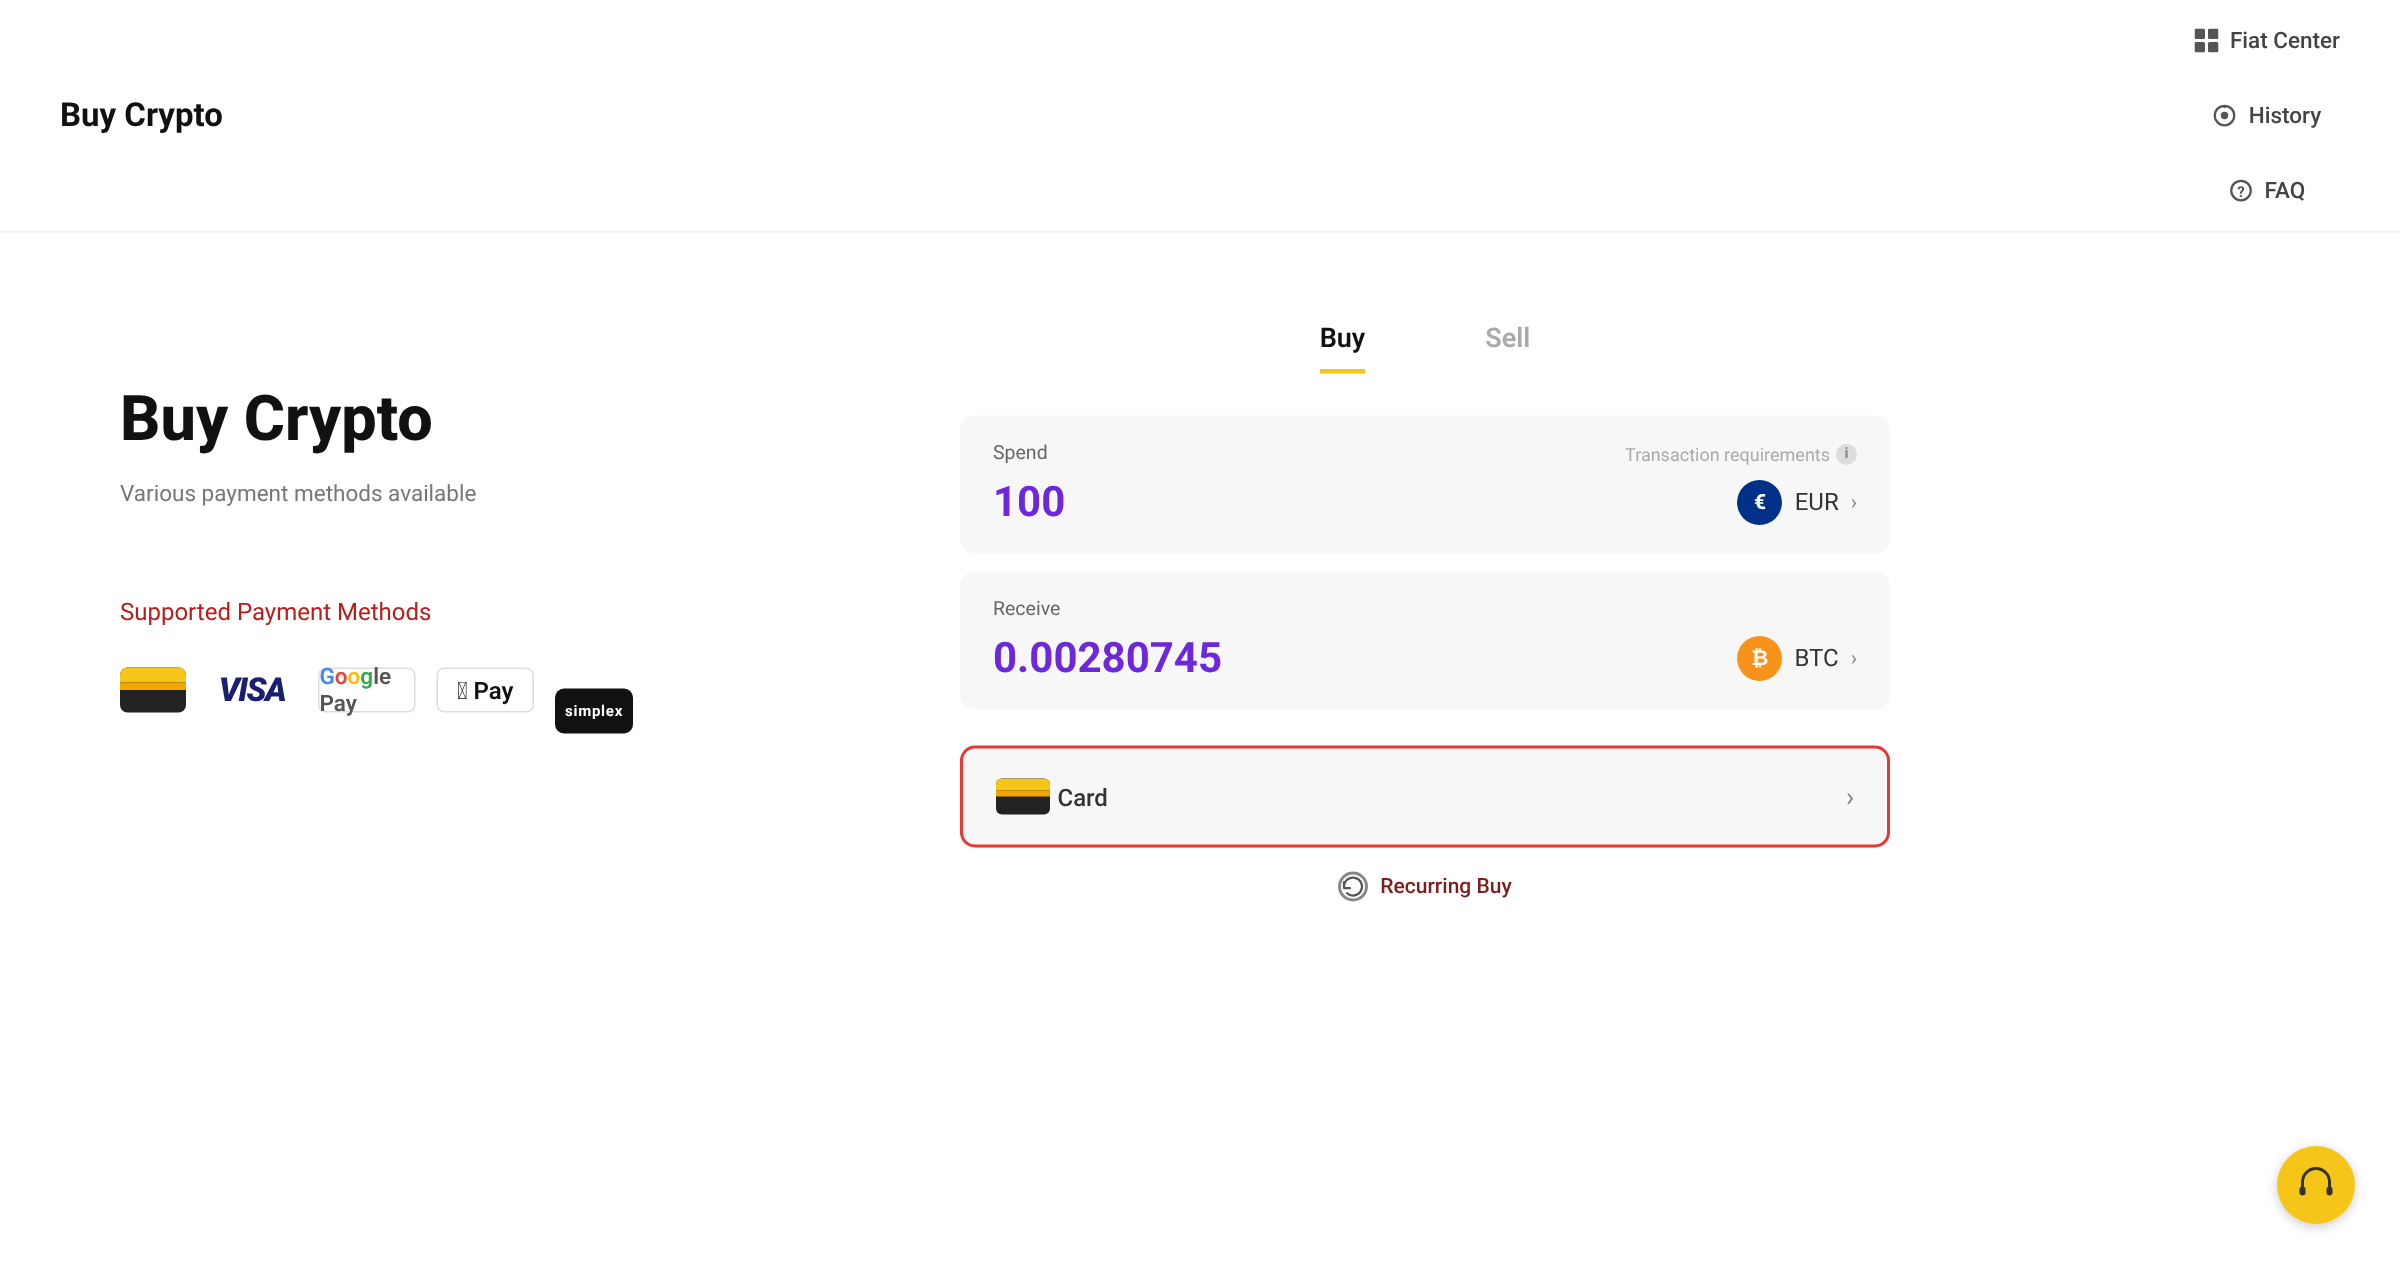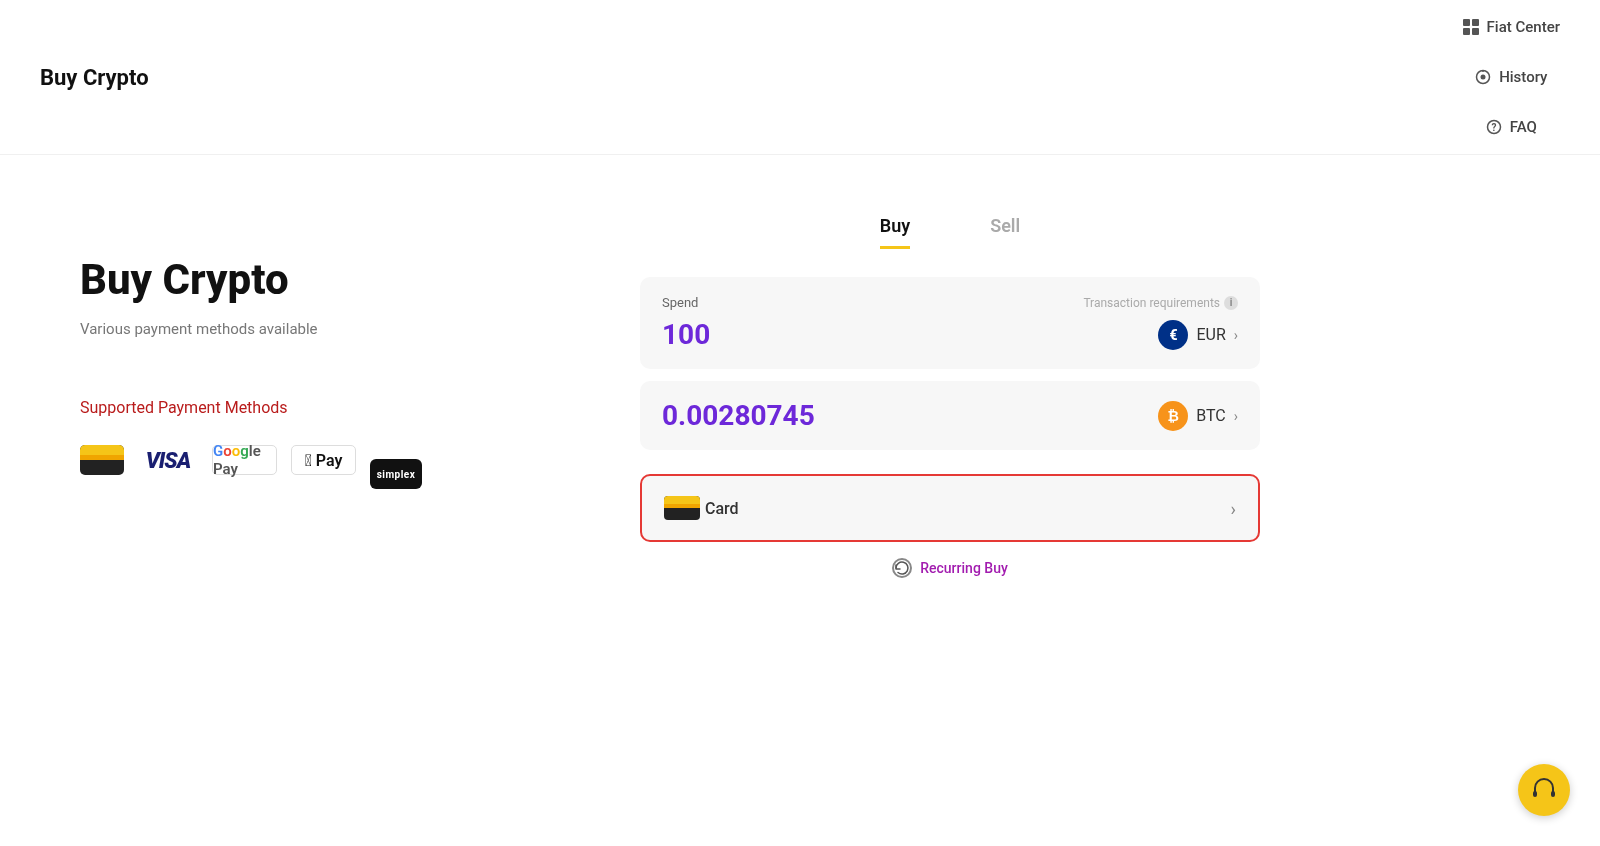--- a/index.html
+++ b/index.html
@@ -336,21 +336,21 @@
     }
 
     
     .recurring-buy {
       display: flex;
       align-items: center;
       justify-content: center;
       gap: 8px;
       margin-top: 16px;
       cursor: pointer;
-      color: #a21caf;
+      color: #7f1d1d;
       font-size: 14px;
       font-weight: 500;
     }
     .recurring-icon {
       width: 20px;
       height: 20px;
       border-radius: 50%;
       border: 2px solid #888;
       display: flex;
       align-items: center;
@@ -473,20 +473,23 @@
         <div class="currency-selector">
           <div class="currency-icon eur-icon">€</div>
           <span class="currency-code">EUR</span>
           <span class="chevron-right">›</span>
         </div>
       </div>
     </div>
 
     
     <div class="input-box">
+      <div class="input-box-label">
+        <span>Receive</span>
+      </div>
       <div class="input-box-row">
         <span class="input-value">0.00280745</span>
         <div class="currency-selector">
           <div class="currency-icon btc-icon">₿</div>
           <span class="currency-code">BTC</span>
           <span class="chevron-right">›</span>
         </div>
       </div>
     </div>
 

